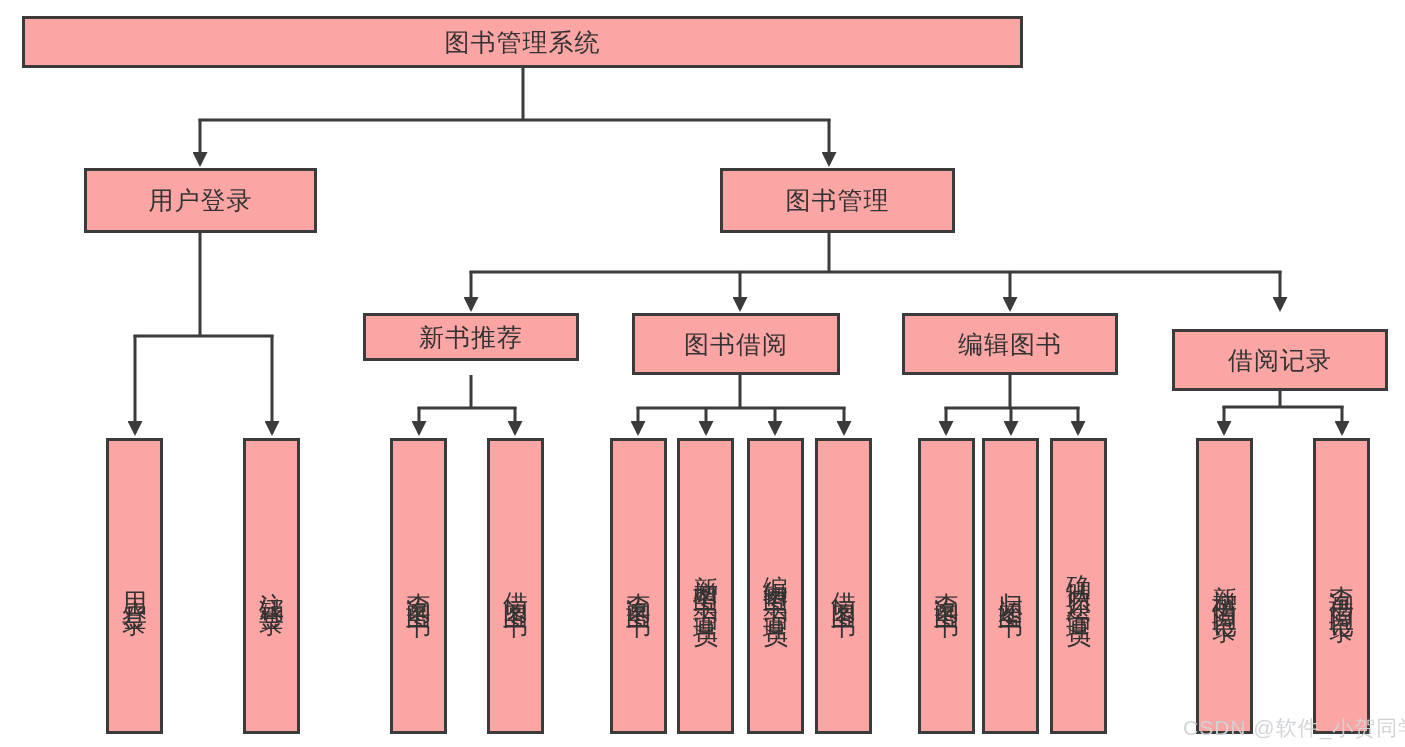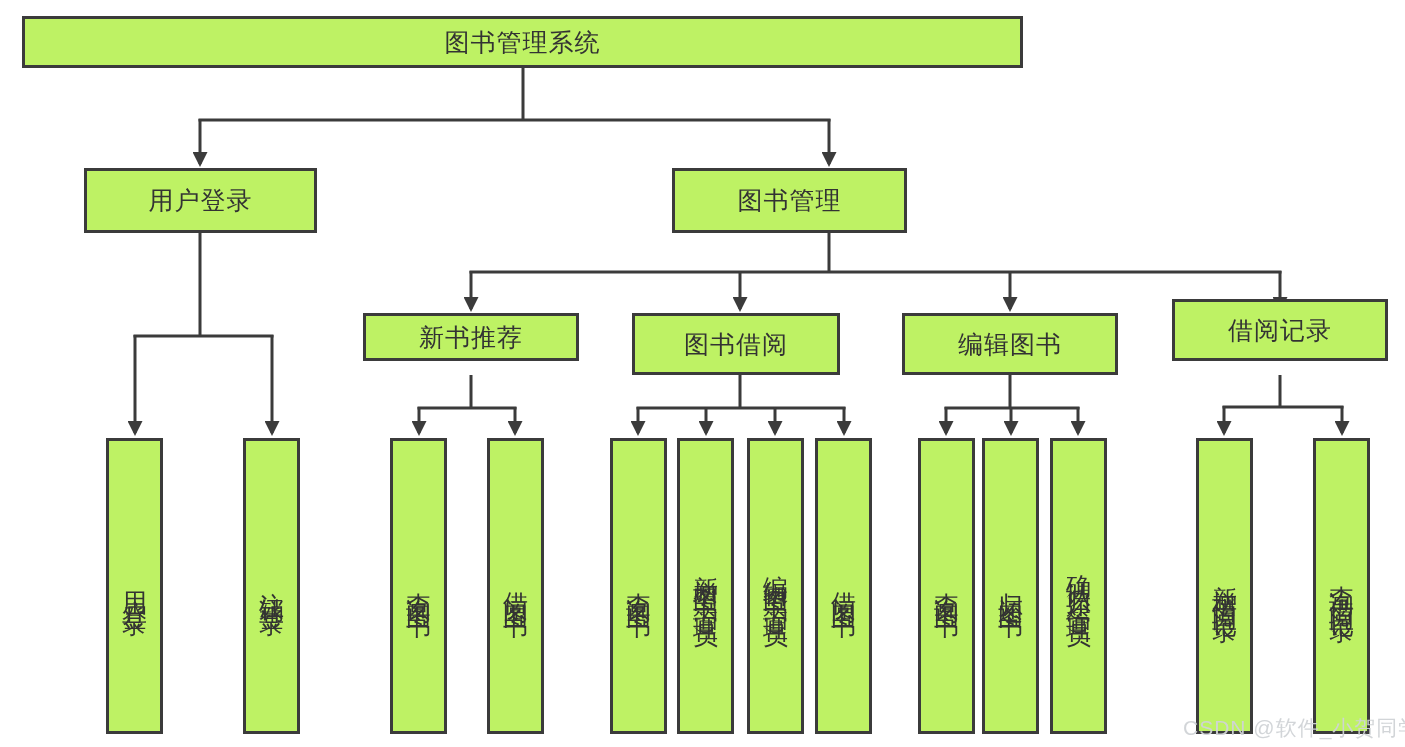--- a/index.html
+++ b/index.html
@@ -12,21 +12,21 @@
     overflow: hidden;
   }
   #connectors {
     position: absolute;
     left: 0; top: 0;
     width: 1405px; height: 747px;
   }
   .box {
     position: absolute;
     box-sizing: border-box;
-    background: #bef264;
+    background: #fca5a5;
     border: 3px solid #3b3b3b;
     color: #333333;
     display: flex;
     align-items: center;
     justify-content: center;
     z-index: 2;
   }
   .hbox {
     font-size: 25px;
     letter-spacing: 1px;
@@ -36,26 +36,26 @@
     writing-mode: vertical-lr;
     text-orientation: mixed;
     font-size: 25px;
     letter-spacing: 7px;
     line-height: 1;
   }
   
   .n-root   { left: 22px;  top: 16px;  width: 1001px; height: 52px; }
   
   .n-login  { left: 84px;  top: 168px; width: 233px;  height: 65px; }
-  .n-mgmt   { left: 672px; top: 168px; width: 235px;  height: 65px; }
+  .n-mgmt   { left: 720px; top: 168px; width: 235px;  height: 65px; }
   
   .n-nb     { left: 363px;  top: 313px; width: 216px; height: 48px; }
   .n-bb     { left: 632px;  top: 313px; width: 208px; height: 62px; }
   .n-cb     { left: 902px;  top: 313px; width: 216px; height: 62px; }
-  .n-br     { left: 1172px; top: 299px; width: 216px; height: 62px; }
+  .n-br     { left: 1172px; top: 329px; width: 216px; height: 62px; }
   
   .leaf { top: 438px; height: 296px; width: 57px; }
   .l-ul  { left: 106px; }
   .l-lo  { left: 243px; }
   .l-nb1 { left: 390px; }
   .l-nb2 { left: 487px; }
   .l-bb1 { left: 610px; }
   .l-bb2 { left: 677px; }
   .l-bb3 { left: 747px; }
   .l-bb4 { left: 815px; }

